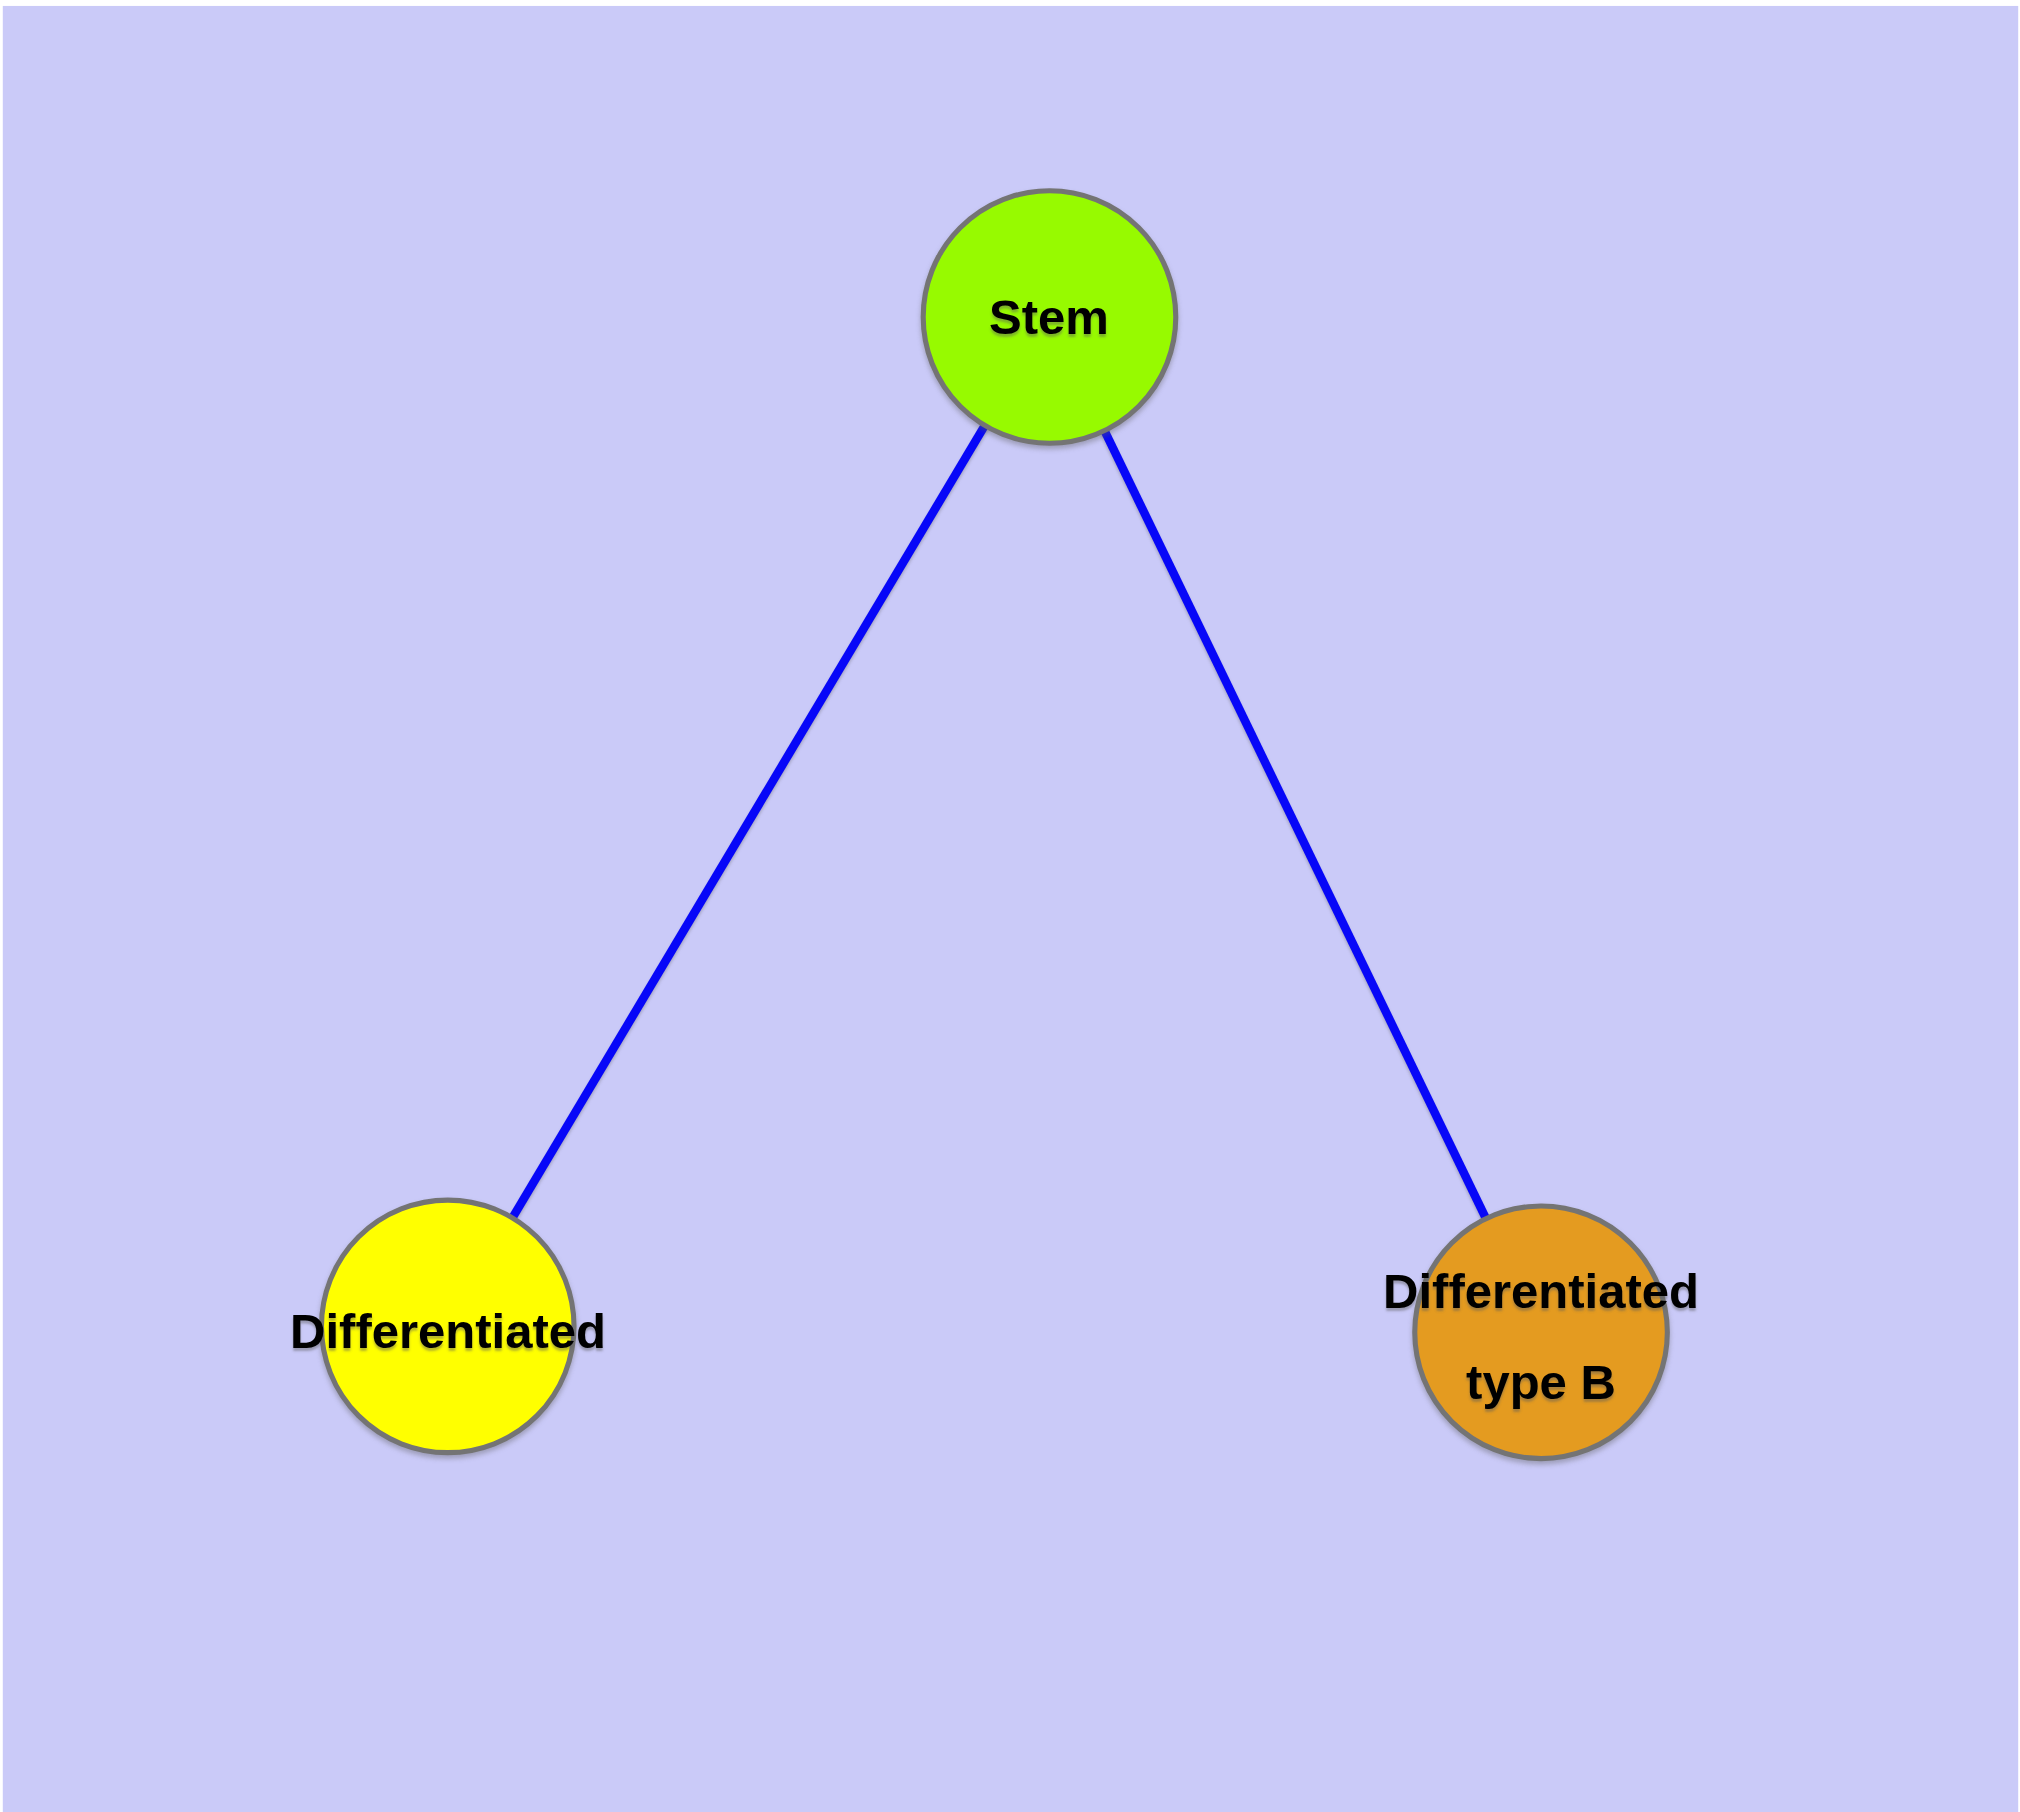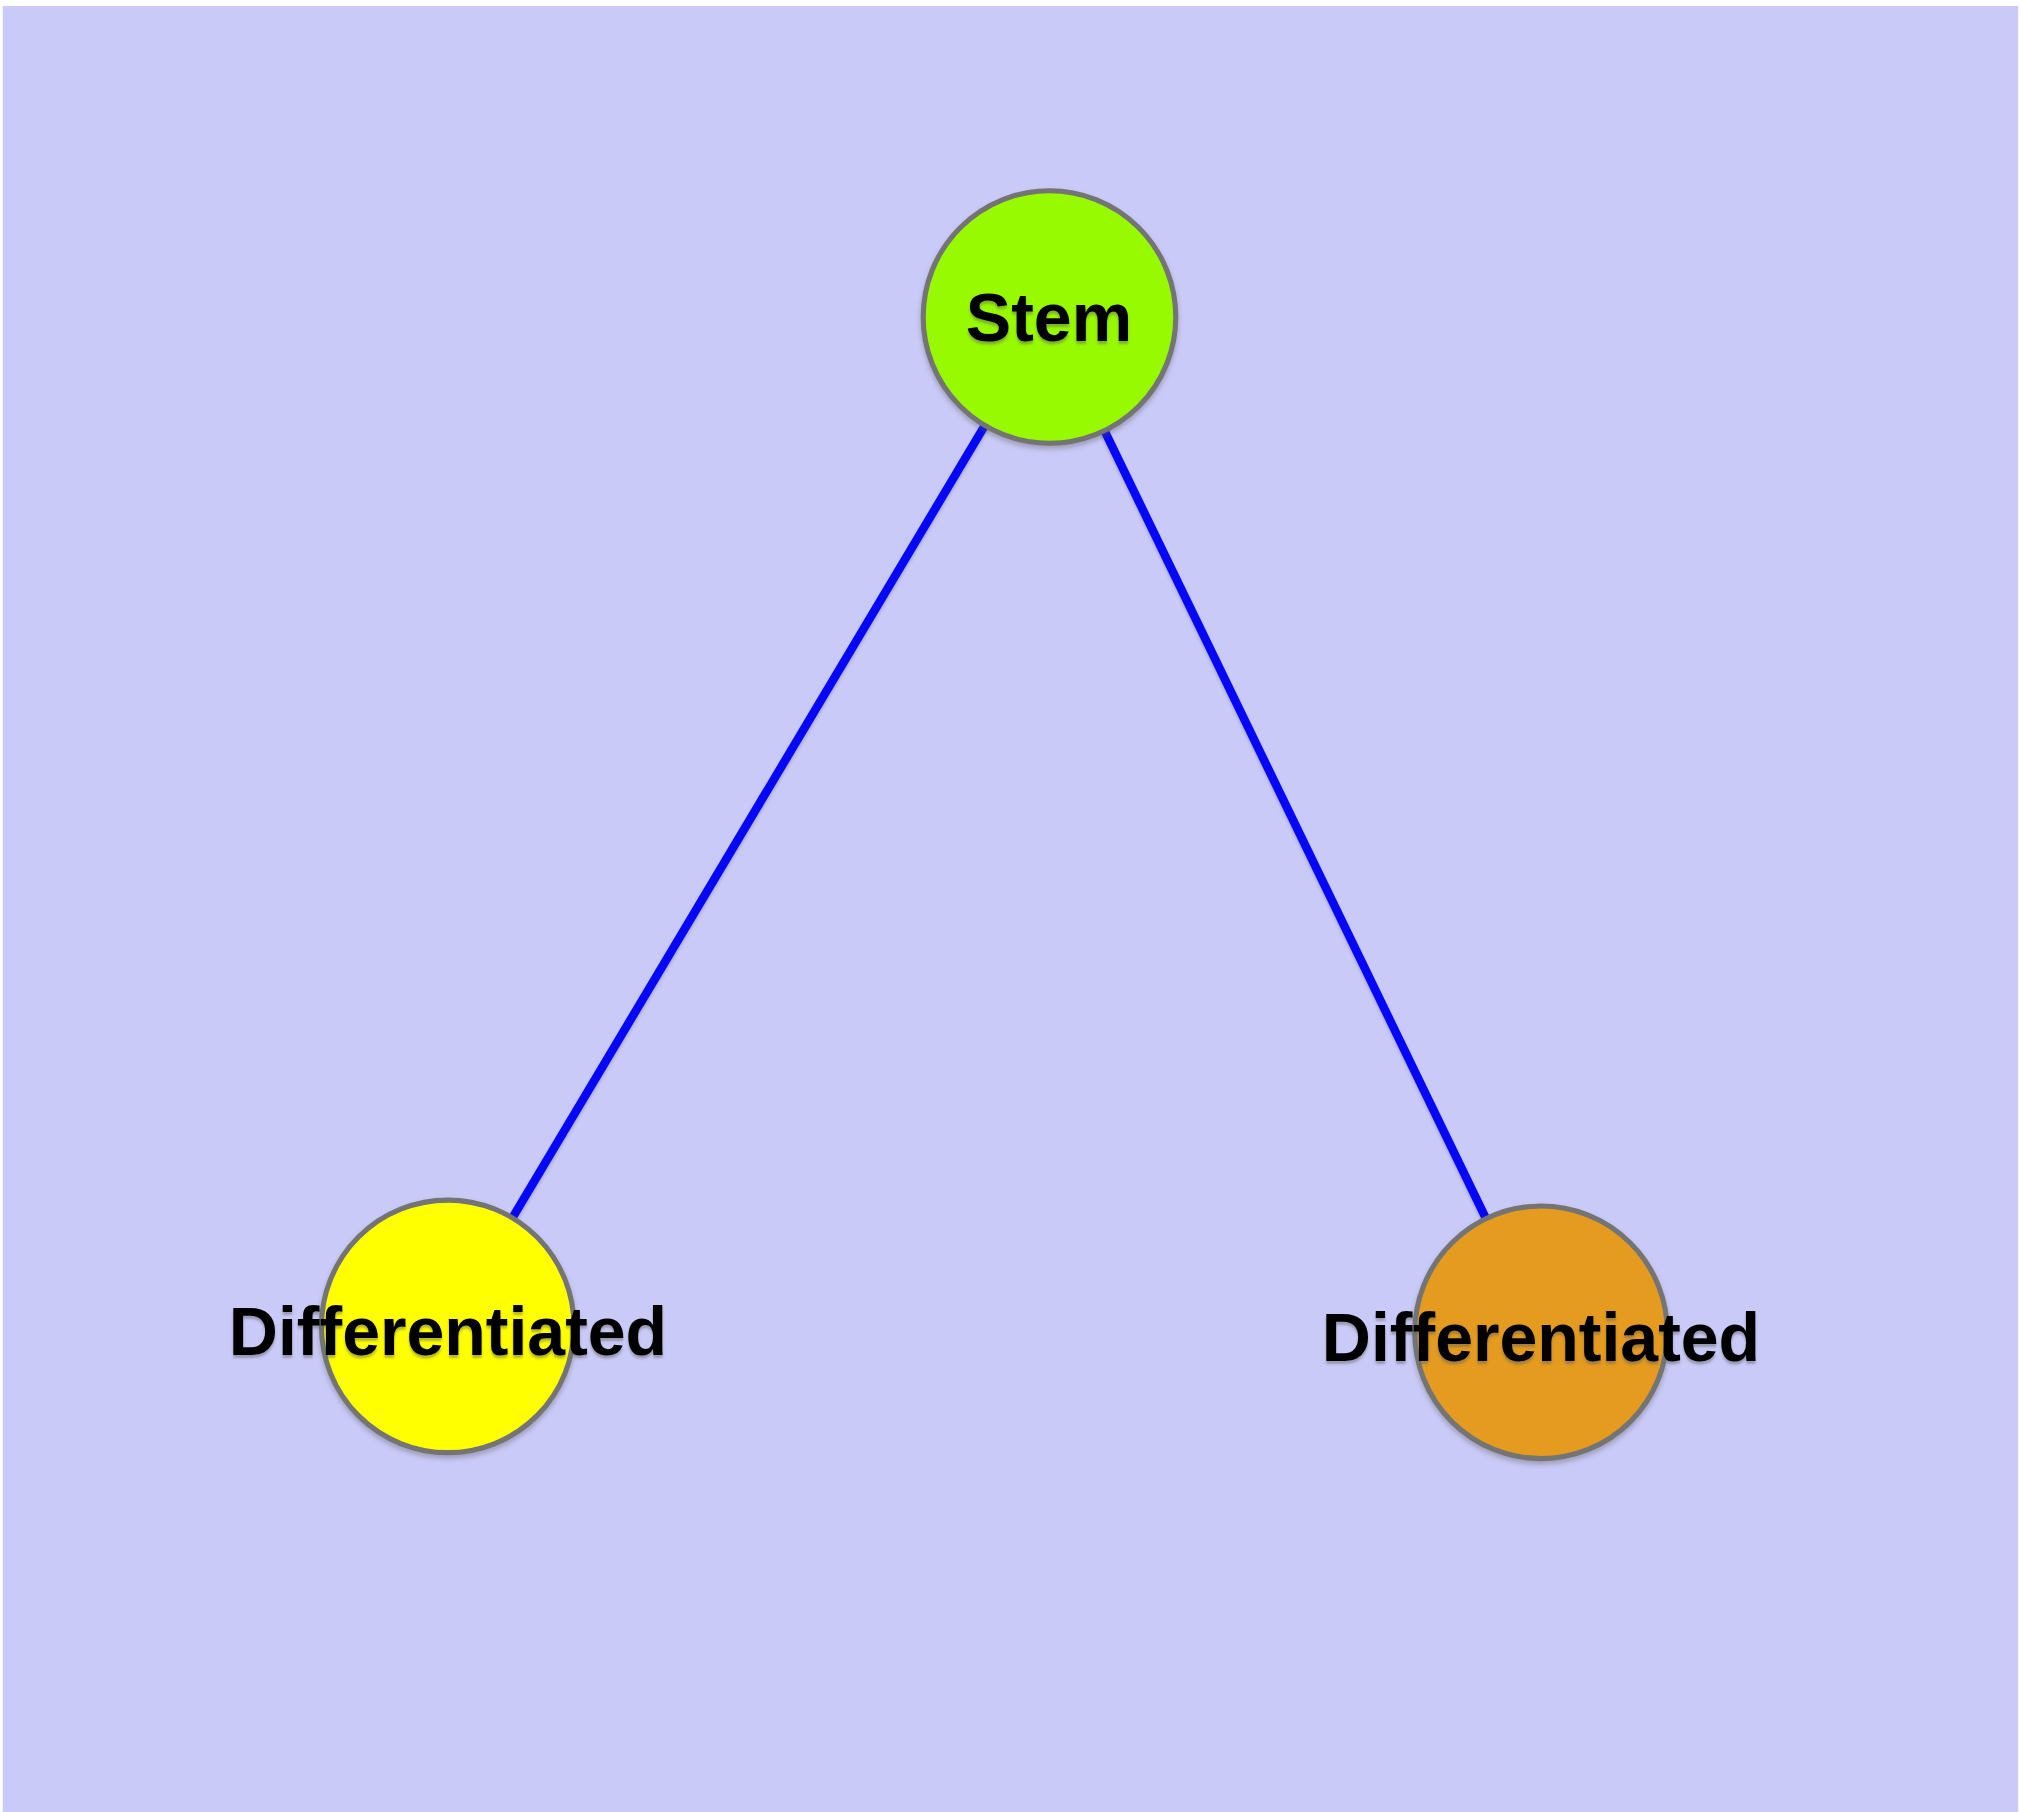--- a/index.html
+++ b/index.html
@@ -26,21 +26,21 @@
   }
   .node-circle {
     filter: drop-shadow(0 4px 3px rgba(90,90,90,0.40));
   }
   .node-label {
     position: absolute;
     transform: translate(-50%, -50%);
     text-align: center;
     color: #000000;
     font-weight: bold;
-    font-size: 68px;
+    font-size: 49px;
     line-height: 91px;
     text-shadow: 0 3.4px 2.5px rgba(90,90,90,0.45);
     pointer-events: none;
   }
   .node-label span {
     display: block;
     white-space: nowrap;
   }
   
   #label-stem   { left: 1049px; top: 317px; }
@@ -69,16 +69,17 @@
   <div class="node-label" id="label-stem">
     <span>Stem</span>
   </div>
 
   <div class="node-label" id="label-type-a">
     <span>Differentiated</span>
   </div>
 
   <div class="node-label" id="label-type-b">
     <span>Differentiated</span>
+    <span>type B</span>
   </div>
 
 </div>
 
 
 </body></html>

